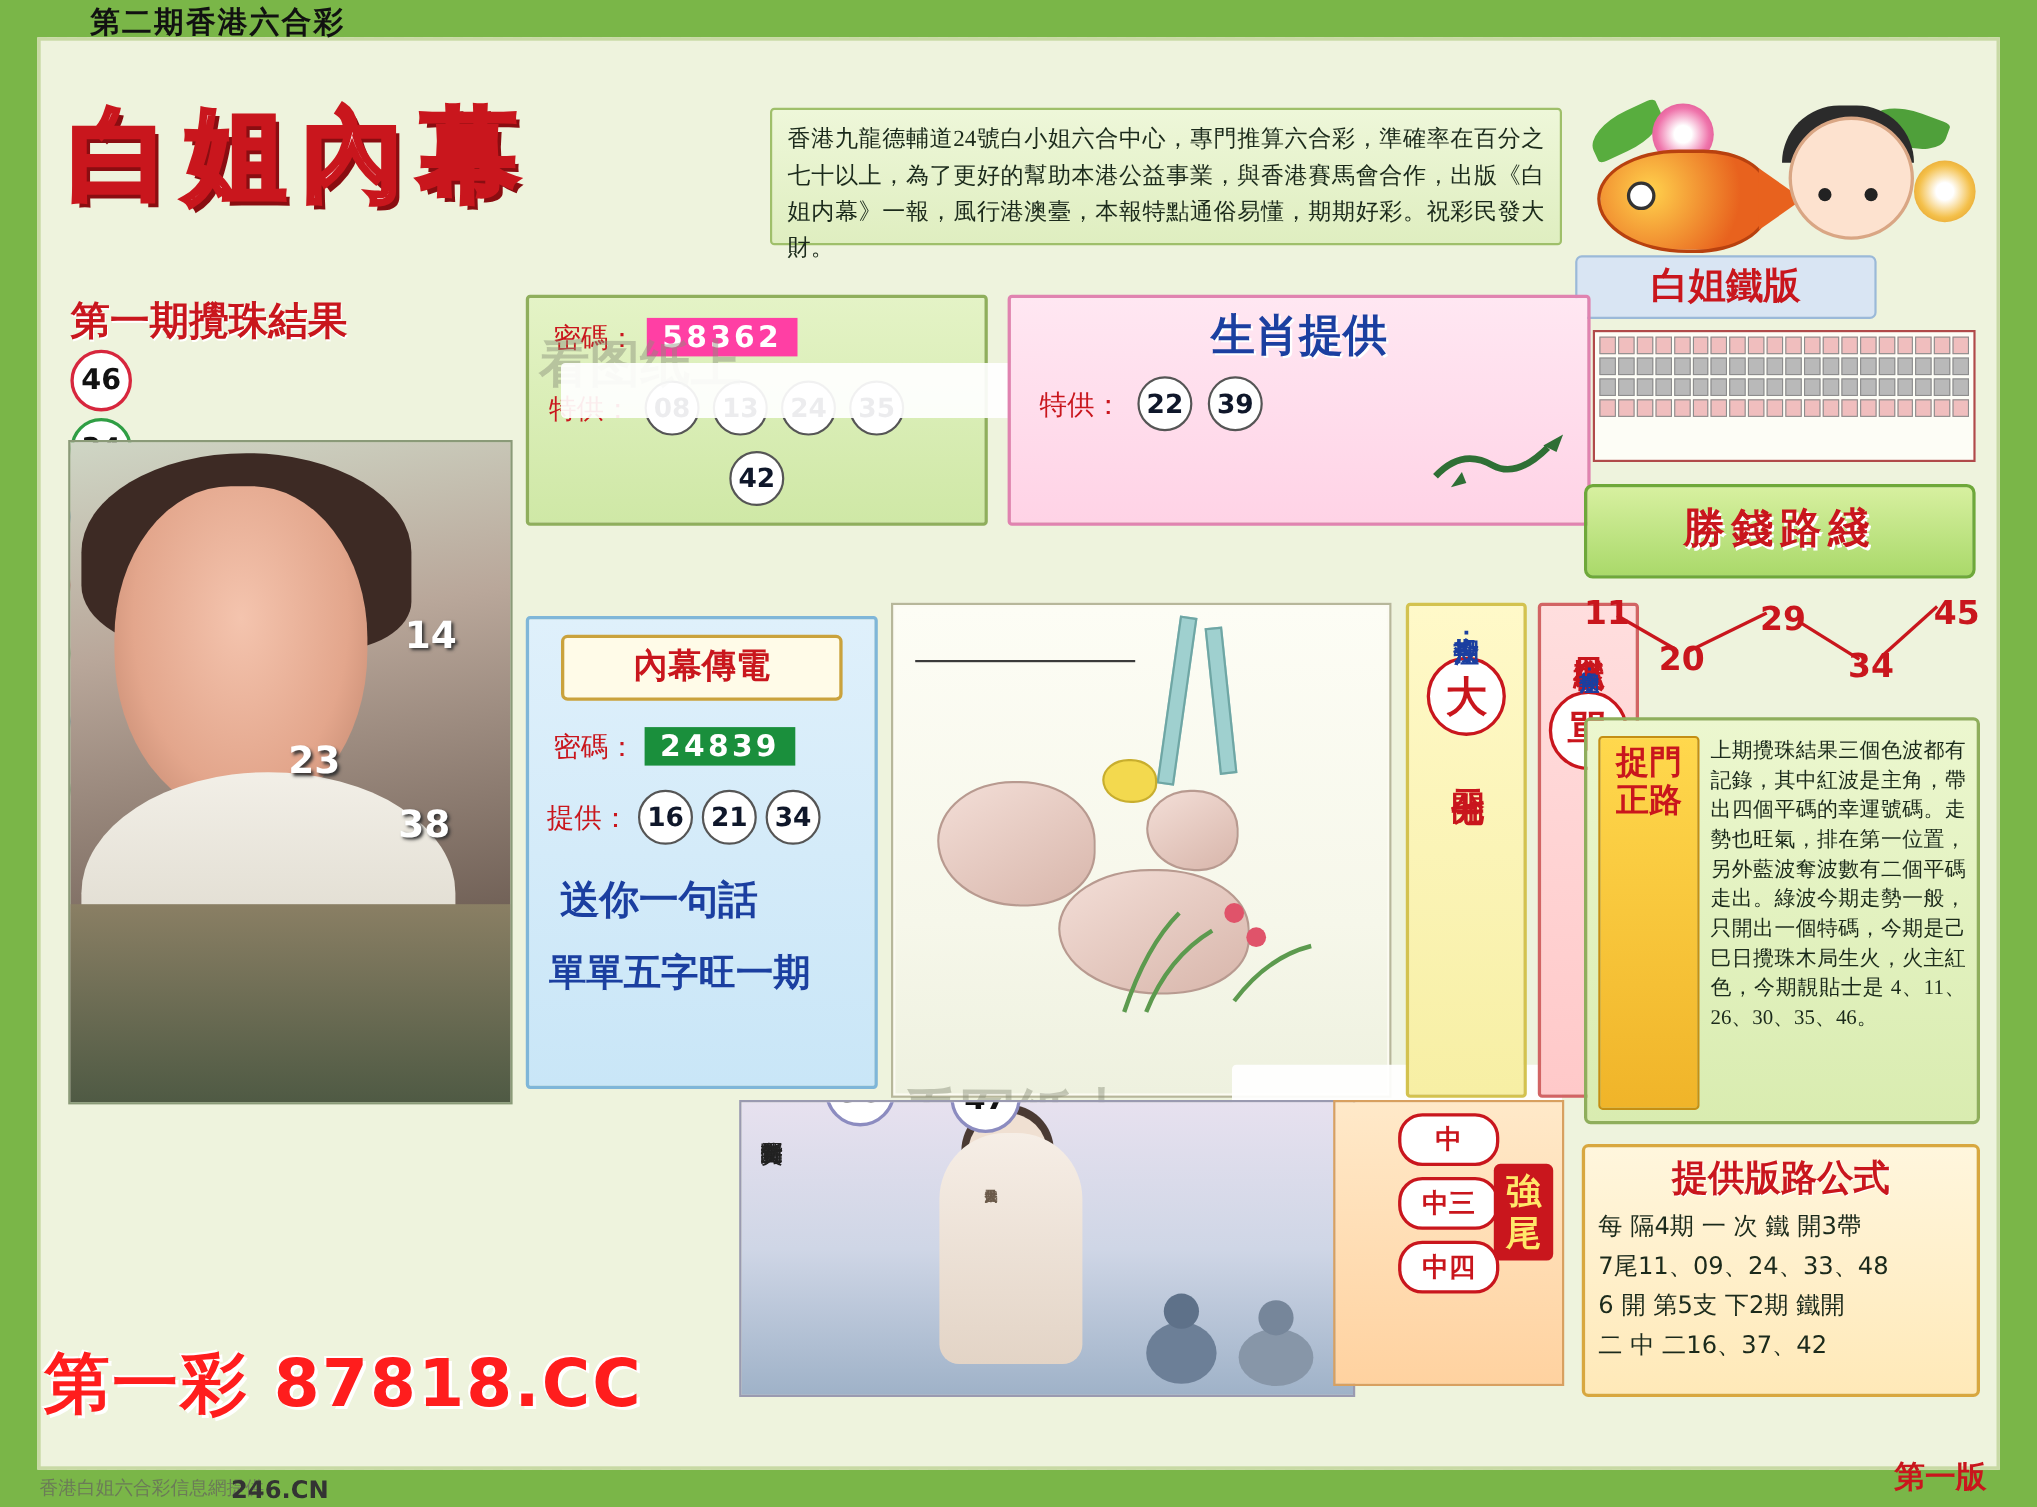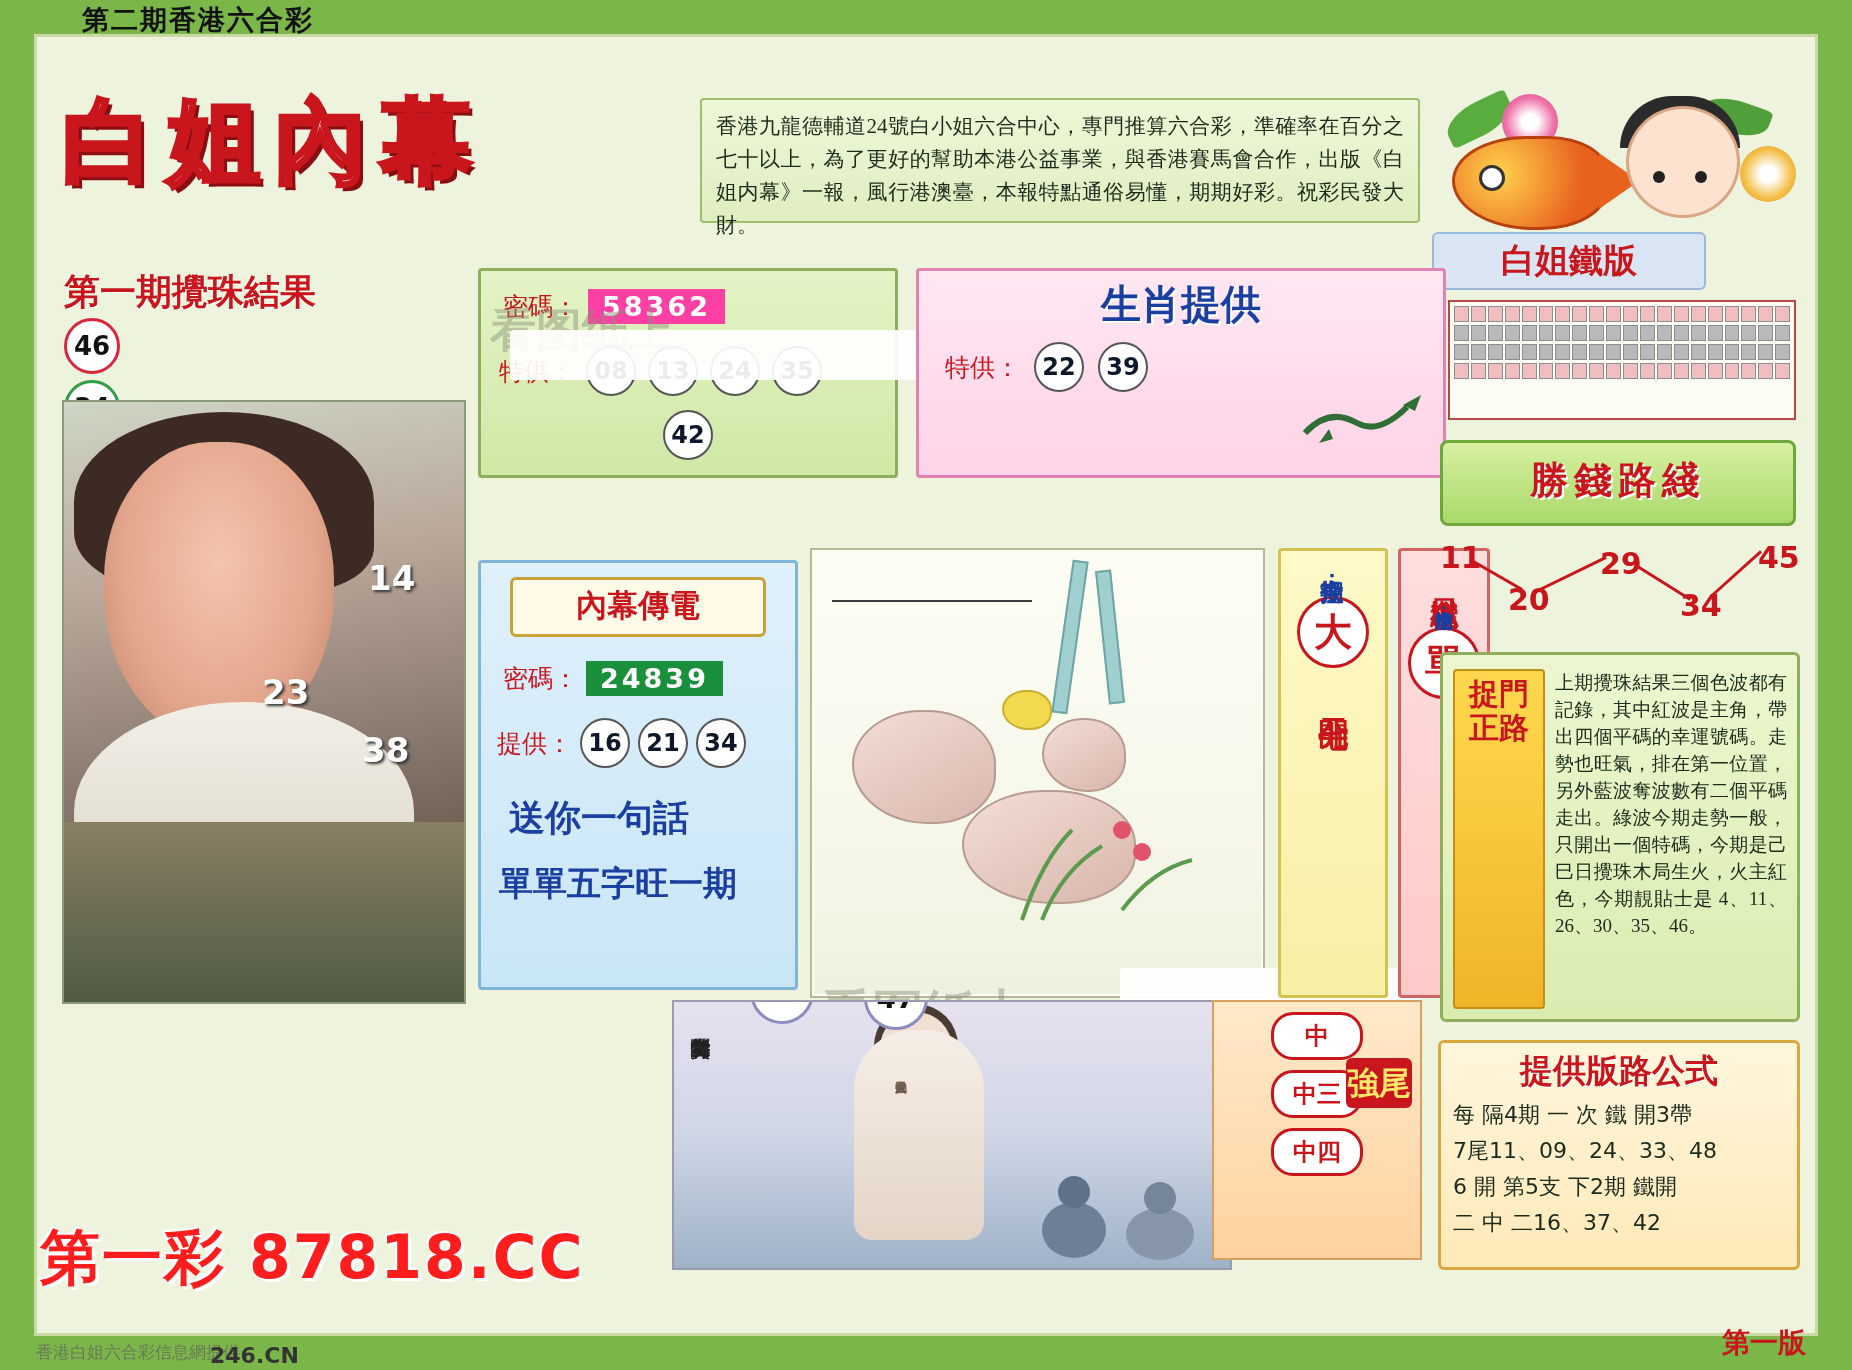--- a/index.html
+++ b/index.html
@@ -266,21 +266,21 @@
     left:1212px;top:1000px;width:210px;height:260px;
     background:linear-gradient(180deg,#ffe9c9,#ffd2a0);
     border:2px solid #d8a060;
   }
   .zhong-pill{
     width:86px;height:42px;margin:10px auto;border-radius:22px;background:#fff;
     border:3px solid #c9161d;color:#c9161d;font-size:24px;font-weight:bold;
     display:flex;align-items:center;justify-content:center;font-family:"DejaVu Sans",sans-serif;
   }
   .qiangwei{
-    position:absolute;right:8px;top:56px;width:66px;
+    position:absolute;right:8px;top:56px;width:54px;
     background:#c9161d;color:#ffe86a;font-size:32px;font-weight:bold;
     text-align:center;border-radius:6px;padding:6px 0;line-height:38px;
     font-family:"DejaVu Sans",sans-serif;
   }
   .formula-card{
     left:1438px;top:1040px;width:362px;height:230px;
     background:linear-gradient(180deg,#fff6dd,#ffe9b8);
     border:3px solid #d8a73f;border-radius:6px;
   }
   .formula-title{

